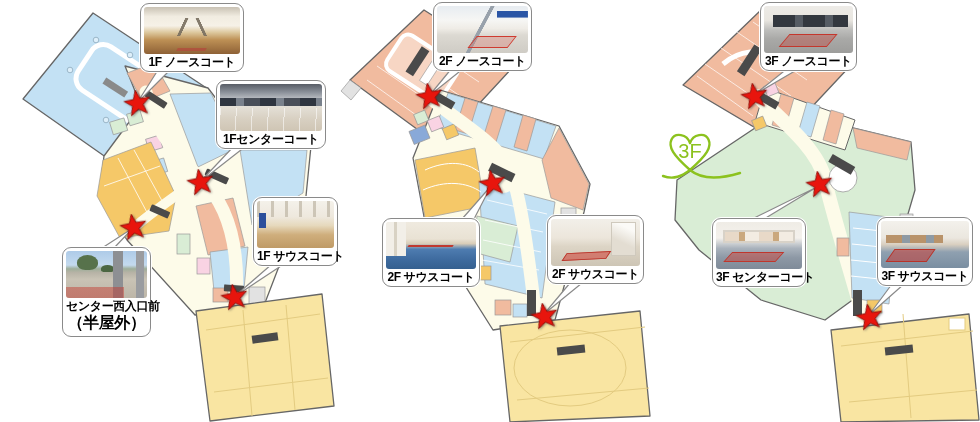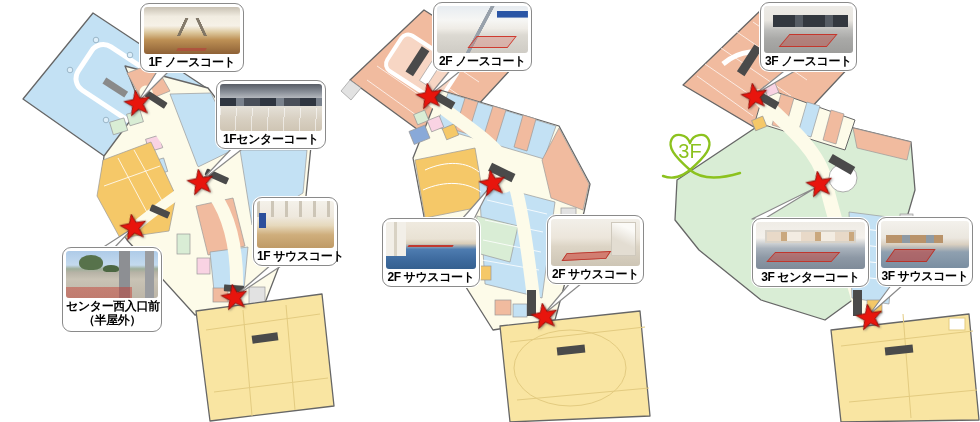--- a/index.html
+++ b/index.html
@@ -11,21 +11,21 @@
   
   .floor-logo{position:absolute;z-index:2;}
   .floor-logo text{font-family:"Liberation Sans",sans-serif;font-size:20px;fill:#8CC21E;}
 
   
   .callout{position:absolute;z-index:5;background:#fff;border:1.6px solid #8a8a8a;border-radius:9px;
            padding:3px 3px 1px;box-sizing:border-box;box-shadow:0 0 0 1px #fff;}
   .photo{position:relative;width:100%;height:47px;border-radius:3px;overflow:hidden;background:#e8e4da;}
   .clabel{font-weight:bold;font-size:12px;letter-spacing:-0.4px;text-align:center;line-height:1.2;
           color:#000;white-space:nowrap;padding:1px 0 1px;}
-  .clabel2{font-weight:bold;font-size:12px;letter-spacing:-0.4px;text-align:center;line-height:1.15;
+  .clabel2{font-weight:bold;font-size:16px;letter-spacing:-0.4px;text-align:center;line-height:1.15;
            color:#000;white-space:nowrap;padding:0 0 2px;}
 
   
   .star{position:absolute;width:27px;height:27px;z-index:6;transform:rotate(-10deg);
         filter:drop-shadow(1.5px 1.5px 1px rgba(60,60,60,.5));cursor:pointer;}
 
   
   .p-1n{background:linear-gradient(180deg,#c9c2b4 0%,#f1ece1 20%,#f6f1e7 40%,#ddc89e 54%,#bd9055 70%,#8e6136 100%);}
   .p-1n::before{content:"";position:absolute;left:6%;right:6%;top:24%;height:38%;background:
     linear-gradient(115deg,transparent 38%,rgba(120,110,95,.9) 38.5%,rgba(120,110,95,.9) 41.5%,transparent 42%),
@@ -253,21 +253,21 @@
     <div class="clabel">1F ノースコート</div>
   </div>
   <div class="callout" style="left:216px;top:80px;width:110px">
     <div class="photo p-1c"></div>
     <div class="clabel">1Fセンターコート</div>
   </div>
   <div class="callout" style="left:253px;top:197px;width:85px">
     <div class="photo p-1s"></div>
     <div class="clabel">1F サウスコート</div>
   </div>
-  <div class="callout" style="left:62px;top:247px;width:100px">
+  <div class="callout" style="left:62px;top:247px;width:89px">
     <div class="photo p-1w"></div>
     <div class="clabel">センター西入口前</div>
     <div class="clabel2">（半屋外）</div>
   </div>
 
   <div class="callout" style="left:433px;top:2px;width:99px">
     <div class="photo p-2n"></div>
     <div class="clabel">2F ノースコート</div>
   </div>
   <div class="callout" style="left:382px;top:218px;width:98px">
@@ -276,21 +276,21 @@
   </div>
   <div class="callout" style="left:547px;top:215px;width:97px">
     <div class="photo p-2s"></div>
     <div class="clabel">2F サウスコート</div>
   </div>
 
   <div class="callout" style="left:760px;top:2px;width:97px">
     <div class="photo p-3n"></div>
     <div class="clabel">3F ノースコート</div>
   </div>
-  <div class="callout" style="left:752px;top:218px;width:117px">
+  <div class="callout" style="left:712px;top:218px;width:94px">
     <div class="photo p-3c"></div>
     <div class="clabel">3F センターコート</div>
   </div>
   <div class="callout" style="left:877px;top:217px;width:96px">
     <div class="photo p-3s"></div>
     <div class="clabel">3F サウスコート</div>
   </div>
 
   <div class="star" style="left:124px;top:90px"><svg width="27" height="27" viewBox="0 0 24 24">
         <path d="M12,0 L14.94,7.95 L23.41,8.29 L16.76,13.55 L19.05,21.71 L12,17 L4.95,21.71 L7.24,13.55 L0.59,8.29 L9.06,7.95 Z" fill="#E8150D" stroke="#8F0D08" stroke-width="0.8"></path>

